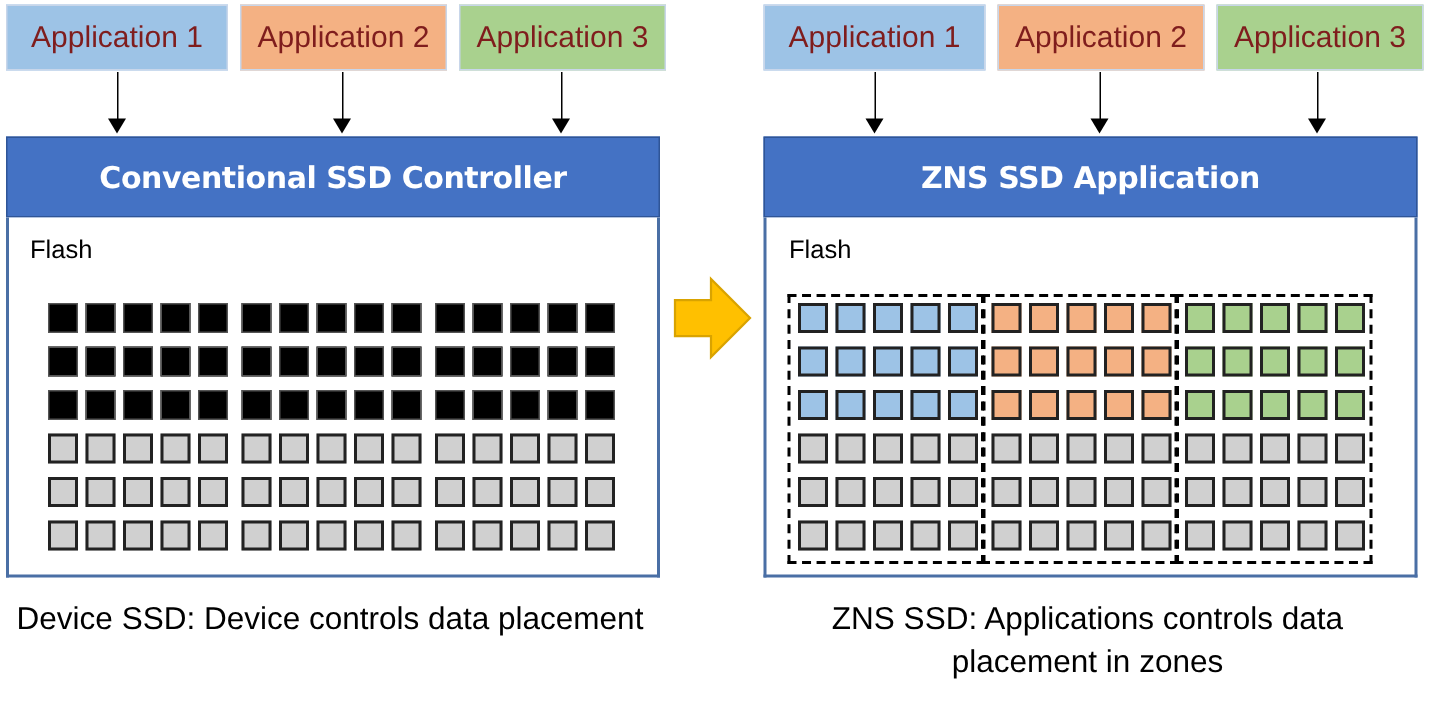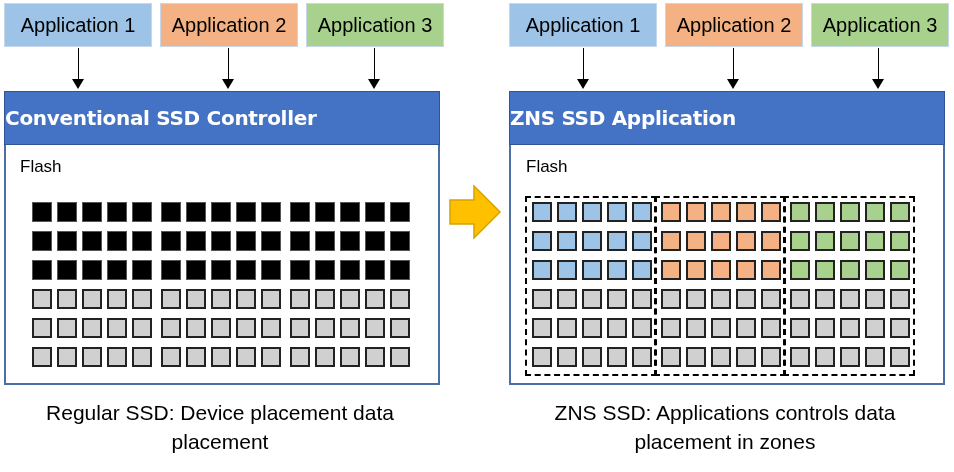--- a/index.html
+++ b/index.html
@@ -1,22 +1,22 @@
 <!DOCTYPE html>
 <html><head>
 <meta charset="utf-8">
 <style>
   html,body{margin:0;padding:0;background:#ffffff;}
   body{width:954px;height:472px;position:relative;overflow:hidden;font-family:"Liberation Sans",sans-serif;}
   .app{position:absolute;top:3px;height:44px;box-sizing:border-box;border:1px solid #c8d6ea;
-       font-size:20px;color:#000000;display:flex;align-items:center;justify-content:center;white-space:nowrap;}
+       font-size:20px;color:#7f1d1d;display:flex;align-items:center;justify-content:center;white-space:nowrap;}
   .arrow-line{position:absolute;width:1px;background:#000;}
   .arrow-head{position:absolute;width:0;height:0;border-left:6px solid transparent;border-right:6px solid transparent;border-top:10px solid #000;}
   .ctrl{position:absolute;top:91px;height:54px;box-sizing:border-box;background:#4472c4;border:1px solid #2f5597;
-        color:#fff;font-weight:bold;font-size:20px;display:flex;align-items:center;justify-content:flex-start;font-family:"DejaVu Sans",sans-serif;letter-spacing:-0.3px;}
+        color:#fff;font-weight:bold;font-size:20px;display:flex;align-items:center;justify-content:center;font-family:"DejaVu Sans",sans-serif;letter-spacing:-0.3px;}
   .flashbox{position:absolute;top:145px;height:240px;box-sizing:border-box;border:2px solid #4a6fa5;border-top:none;background:#fff;}
   .flash-label{position:absolute;font-size:17px;color:#000;}
   .cell{position:absolute;width:18px;height:18px;box-sizing:border-box;}
   .zone{position:absolute;border:2px dashed #000;box-sizing:border-box;}
   .caption{position:absolute;top:398px;font-size:21px;color:#000;text-align:center;line-height:29px;}
 </style>
 </head>
 <body>
 
 <div class="app" style="left:4px;width:148px;background:#9dc3e6;">
@@ -251,14 +251,14 @@
     <div class="cell" style="left: 865px; top: 318px; width: 20px; height: 20px; border: 2px solid rgb(34, 34, 34); background: rgb(208, 208, 208);"></div>
     <div class="cell" style="left: 865px; top: 347px; width: 20px; height: 20px; border: 2px solid rgb(34, 34, 34); background: rgb(208, 208, 208);"></div>
     <div class="cell" style="left: 890px; top: 202px; width: 20px; height: 20px; border: 2px solid rgb(34, 34, 34); background: rgb(169, 209, 142);"></div>
     <div class="cell" style="left: 890px; top: 231px; width: 20px; height: 20px; border: 2px solid rgb(34, 34, 34); background: rgb(169, 209, 142);"></div>
     <div class="cell" style="left: 890px; top: 260px; width: 20px; height: 20px; border: 2px solid rgb(34, 34, 34); background: rgb(169, 209, 142);"></div>
     <div class="cell" style="left: 890px; top: 289px; width: 20px; height: 20px; border: 2px solid rgb(34, 34, 34); background: rgb(208, 208, 208);"></div>
     <div class="cell" style="left: 890px; top: 318px; width: 20px; height: 20px; border: 2px solid rgb(34, 34, 34); background: rgb(208, 208, 208);"></div>
     <div class="cell" style="left: 890px; top: 347px; width: 20px; height: 20px; border: 2px solid rgb(34, 34, 34); background: rgb(208, 208, 208);"></div>
   </div>
 
-<div class="caption" style="left:10px;width:420px;">Regular SSD: Device placement data placement</div>
+<div class="caption" style="left:10px;width:420px;">Device SSD: Device controls data placement</div>
 <div class="caption" style="left:505px;width:440px;">ZNS SSD: Applications controls data placement in zones</div>
 
 </body></html>

